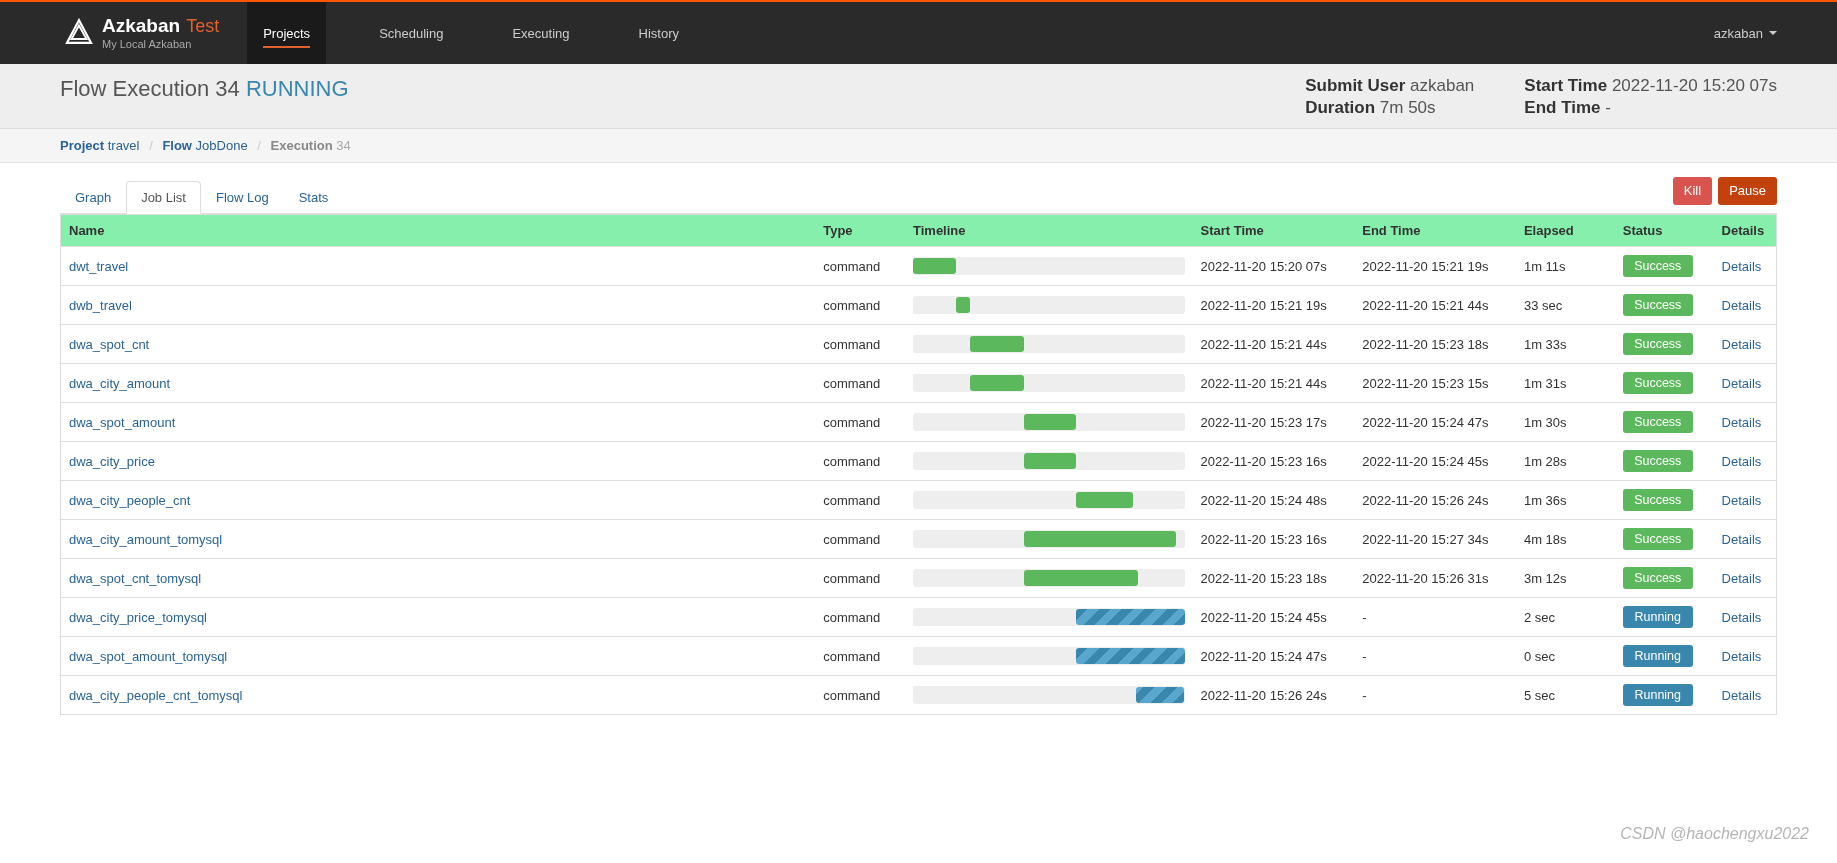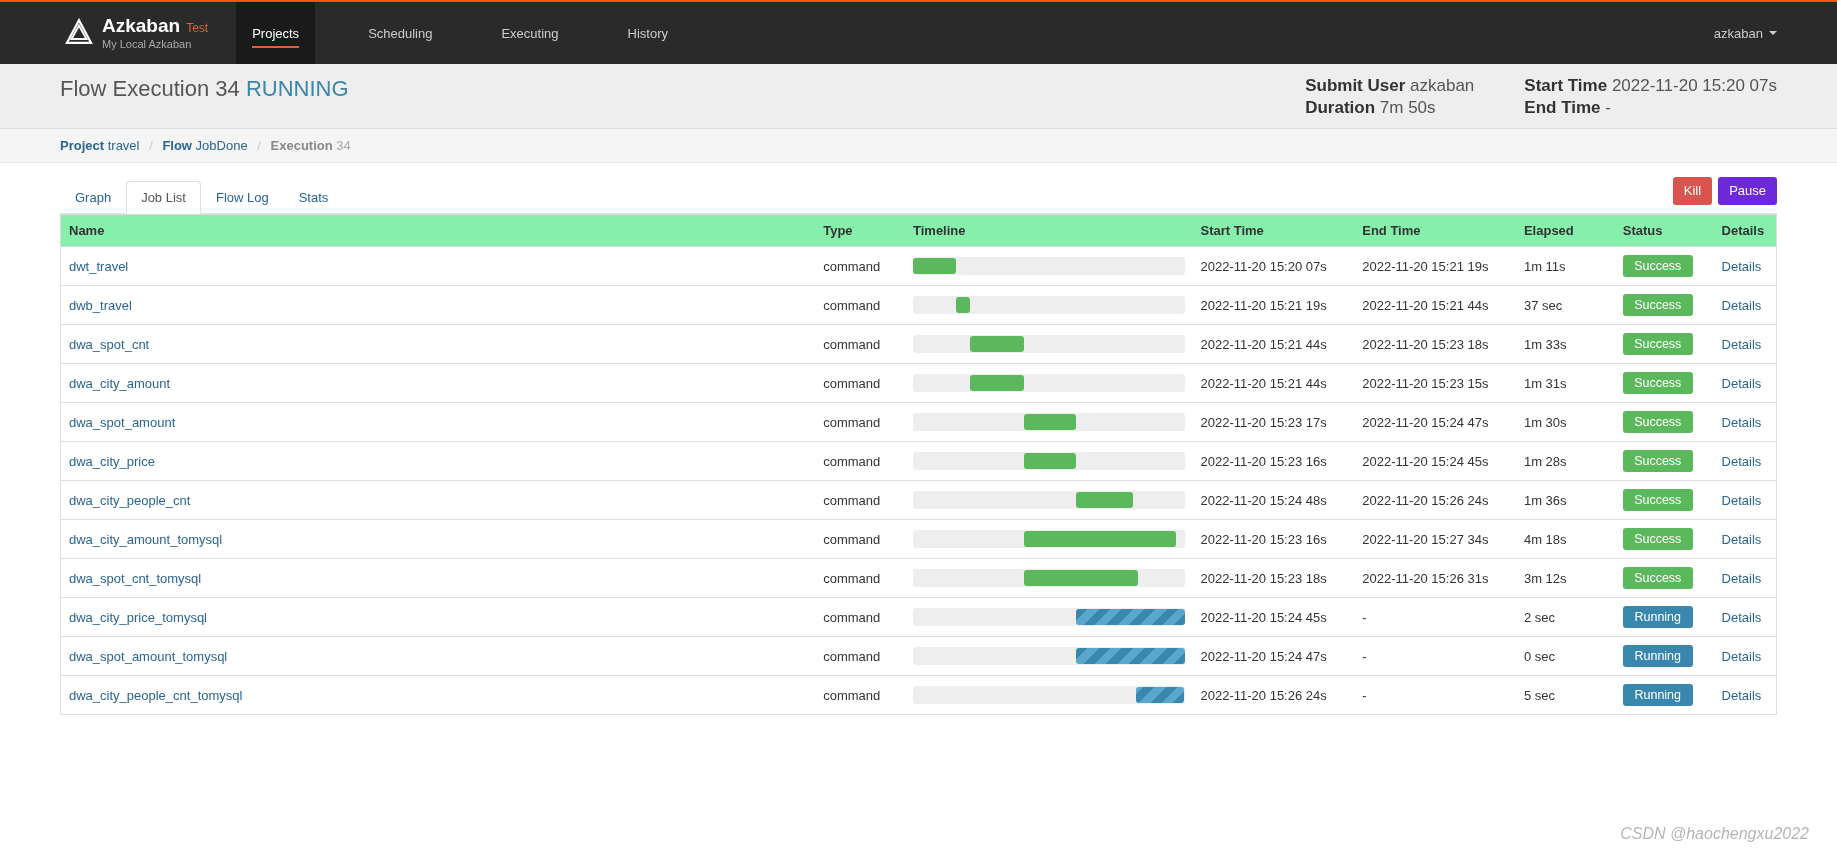--- a/index.html
+++ b/index.html
@@ -6,21 +6,21 @@
   body { font-family: "Helvetica Neue", Helvetica, Arial, sans-serif; font-size: 13px; color: #333; background: #fff; }
   
   .top-accent { height: 2px; background: #ff5500; }
   
   .navbar { background: #2a2a2a; color: #fff; display: flex; align-items: center; height: 62px; padding: 0 0; }
   .brand { display: flex; align-items: center; padding: 0 18px 0 64px; }
   .brand-icon { width: 30px; height: 30px; margin-right: 8px; }
   .brand-text { display: flex; flex-direction: column; line-height: 1.1; }
   .brand-row { display: flex; align-items: baseline; gap: 6px; }
   .brand-main { font-size: 19px; font-weight: 600; color: #fff; }
-  .brand-sub { font-size: 12px; color: #e06030; }
+  .brand-sub { font-size: 18px; color: #e06030; }
   .brand-tag { font-size: 11px; color: #aaa; margin-top: 2px; }
   
   .nav-menu { display: flex; height: 100%; margin-left: 10px; gap: 37px; }
   .nav-item { display: flex; align-items: center; padding: 0 16px; color: #ccc; font-size: 13px; cursor: pointer; height: 100%; }
   .nav-item.active { background: #1a1a1a; color: #fff; position: relative; }
   .nav-item.active::after { content: ""; position: absolute; bottom: 16px; left: 16px; right: 16px; height: 2px; background: #e06030; }
   
   .nav-right { margin-left: auto; margin-right: 60px; display: flex; align-items: center; color: #ccc; font-size: 13px; cursor: pointer; }
   .caret { display: inline-block; width: 0; height: 0; margin-left: 6px; vertical-align: middle; border-top: 4px solid #ccc; border-right: 4px solid transparent; border-left: 4px solid transparent; }
   
@@ -39,21 +39,21 @@
   .breadcrumb .current span { color: #aaa; }
   
   .content { padding: 14px 60px 30px; }
   .tabs-row { display: flex; justify-content: space-between; align-items: flex-end; border-bottom: 1px solid #ddd; }
   .tabs { display: flex; }
   .tab { padding: 8px 14px; font-size: 13px; color: #2a6496; cursor: pointer; border: 1px solid transparent; margin-bottom: -1px; border-radius: 4px 4px 0 0; }
   .tab.active { color: #555; background: #fff; border-color: #ddd #ddd #fff; }
   .controls { display: flex; gap: 6px; padding-bottom: 8px; }
   .btn { display: inline-block; padding: 5px 11px; border-radius: 3px; font-size: 13px; border: none; cursor: pointer; color: #fff; line-height: 1.4; }
   .btn-danger { background: #d9534f; }
-  .btn-primary { background: #6d28d9; }
+  .btn-primary { background: #c2410c; }
   .btn-success-lbl { background: #5cb85c; color: #fff; padding: 4px 11px; border-radius: 3px; font-size: 12.5px; display: inline-block; text-align: center; min-width: 70px; }
   .btn-running-lbl { background: #3a87ad; color: #fff; padding: 4px 11px; border-radius: 3px; font-size: 12.5px; display: inline-block; text-align: center; min-width: 70px; }
   
   table { width: 100%; border-collapse: collapse; margin-top: 0; border: 1px solid #ddd; }
   th, td { padding: 8px 8px; border-top: 1px solid #ddd; font-size: 13px; text-align: left; vertical-align: middle; }
   th { background: #86efac; font-weight: bold; color: #333; border-bottom: 1px solid #ddd; }
   td { height: 34px; }
   .col-name { width: 42%; }
   .col-type { width: 5%; }
   .col-timeline { width: 16%; }
@@ -171,21 +171,21 @@
         <tr>
           <td><a class="link" href="#">dwb_travel</a></td>
           <td>command</td>
           <td>
             <div class="timeline-bar">
               <div class="timeline-fill" style="left: 16%; width: 5%;"></div>
             </div>
           </td>
           <td>2022-11-20 15:21 19s</td>
           <td>2022-11-20 15:21 44s</td>
-          <td>37 sec</td>
+          <td>33 sec</td>
           <td><span class="btn-success-lbl">Success</span></td>
           <td><a class="link" href="#">Details</a></td>
         </tr>
         <tr>
           <td><a class="link" href="#">dwa_spot_cnt</a></td>
           <td>command</td>
           <td>
             <div class="timeline-bar">
               <div class="timeline-fill" style="left: 21%; width: 20%;"></div>
             </div>

